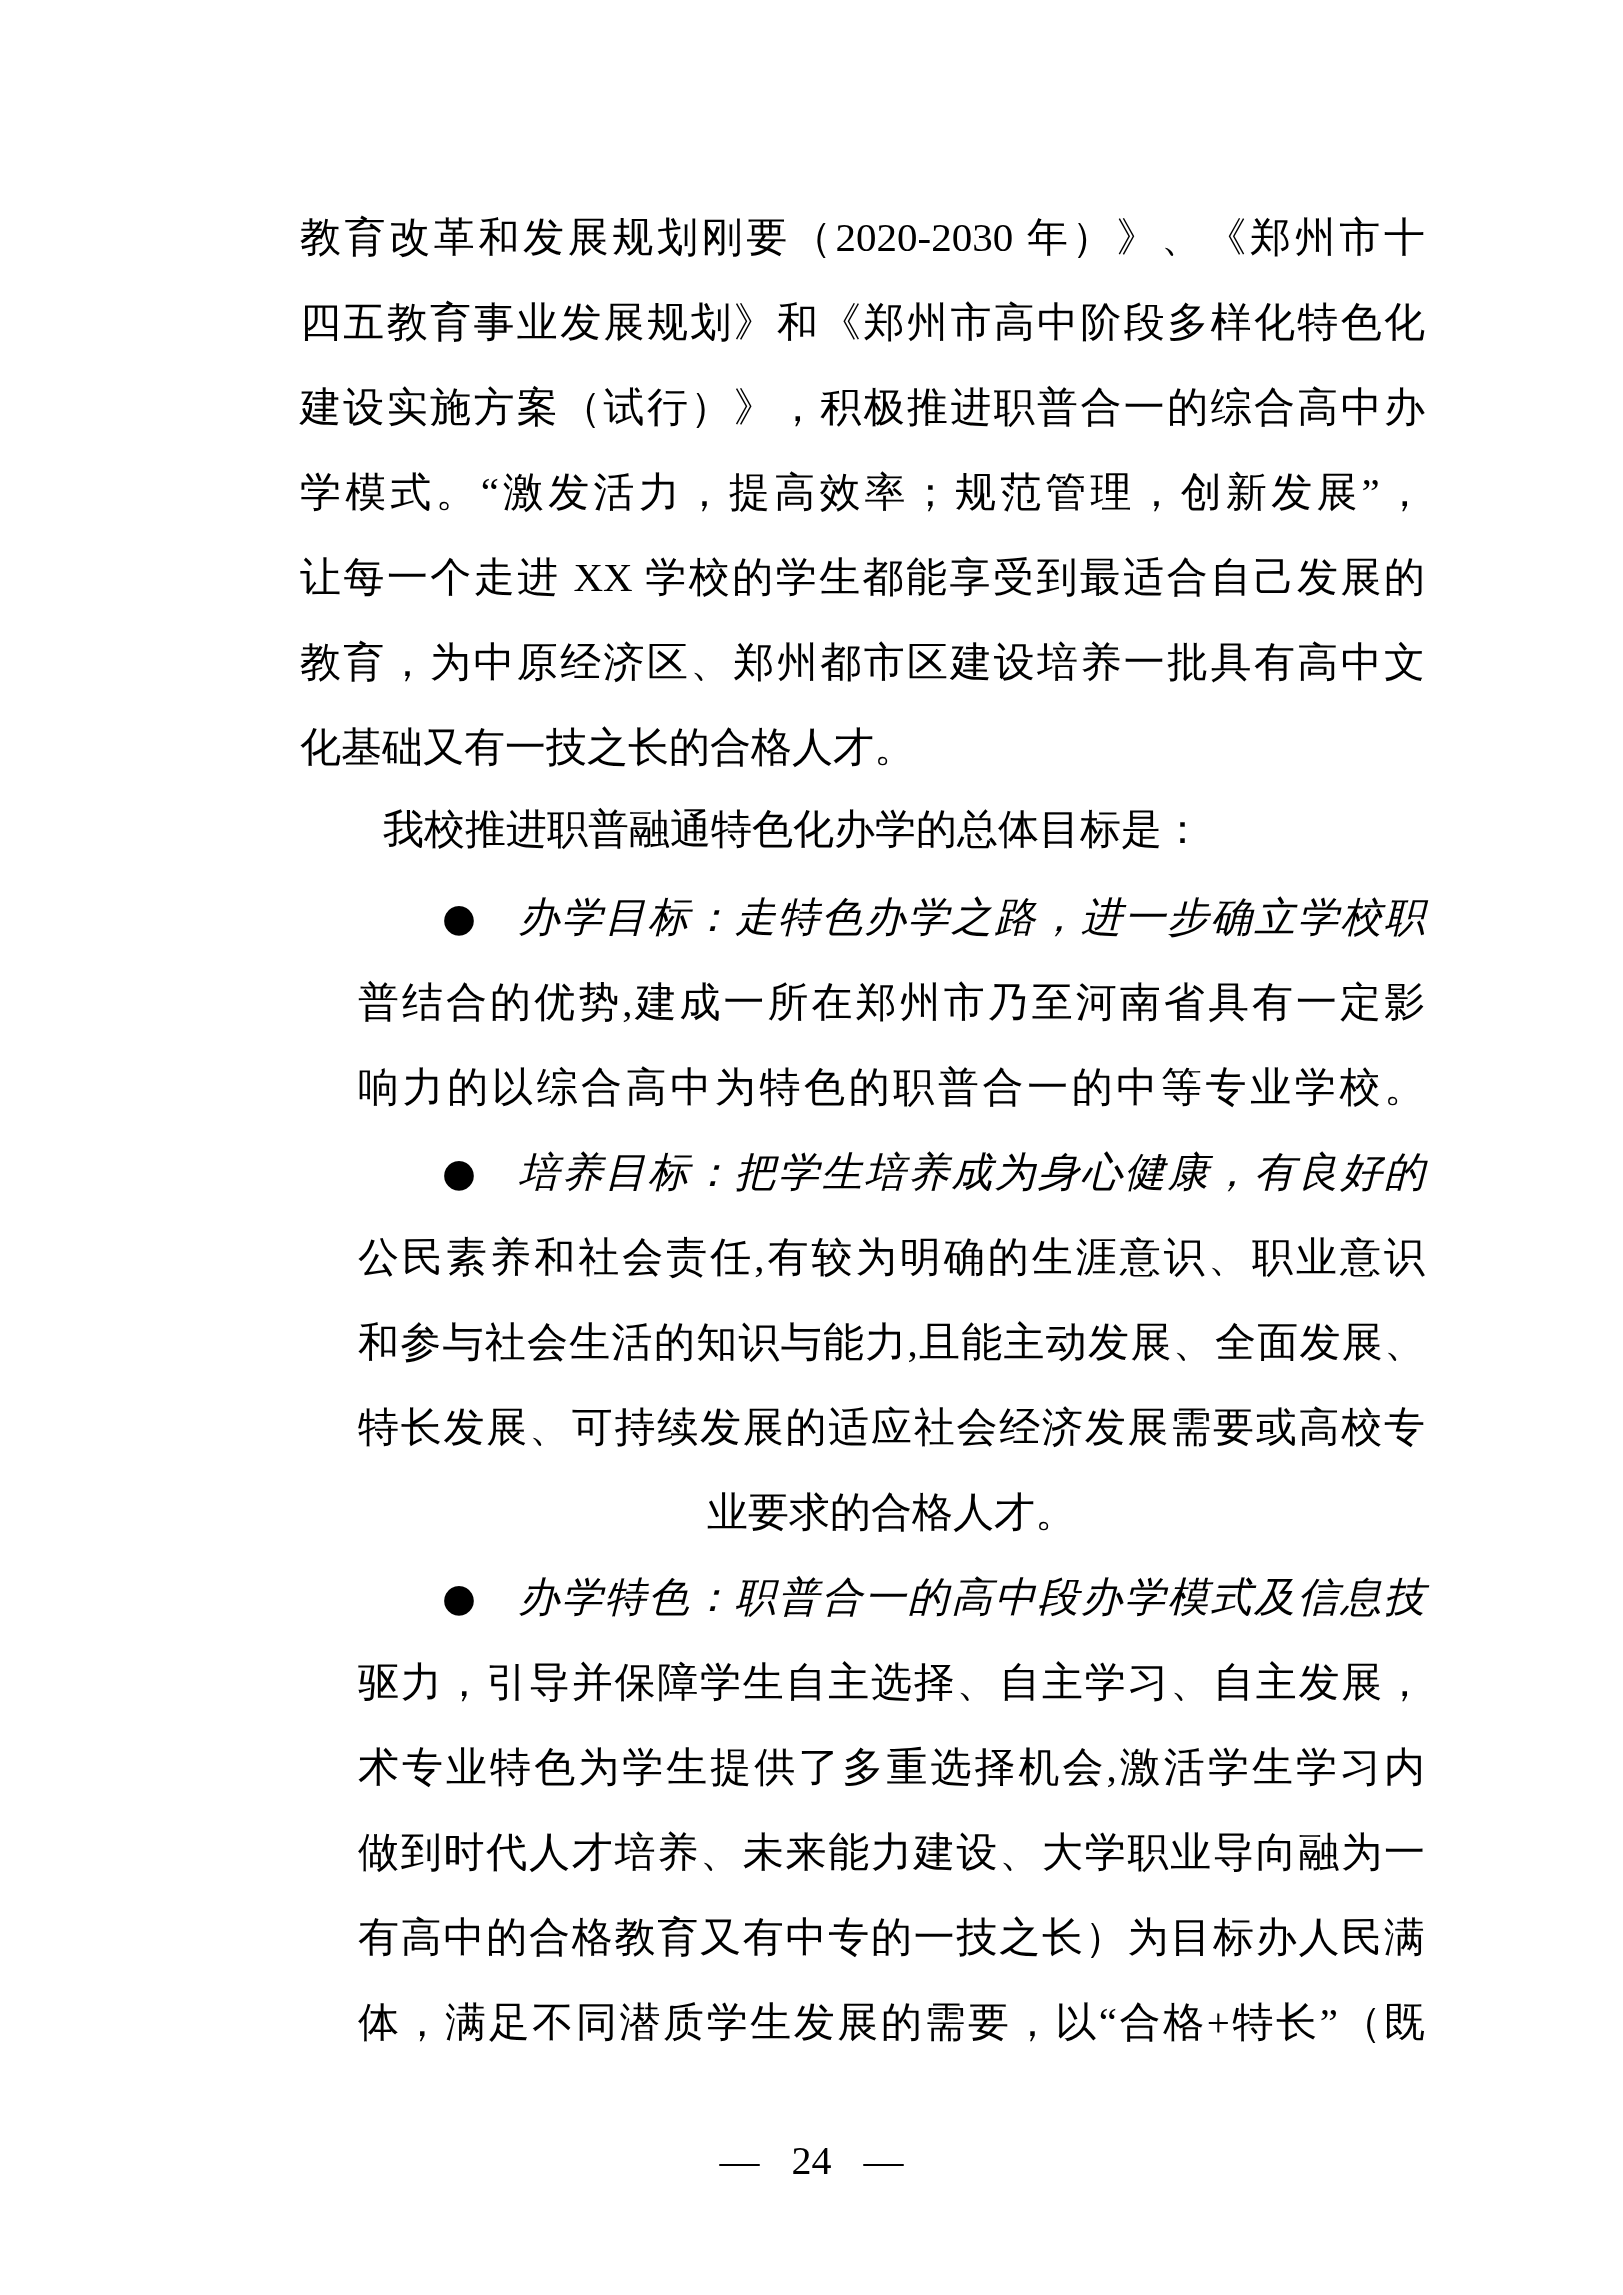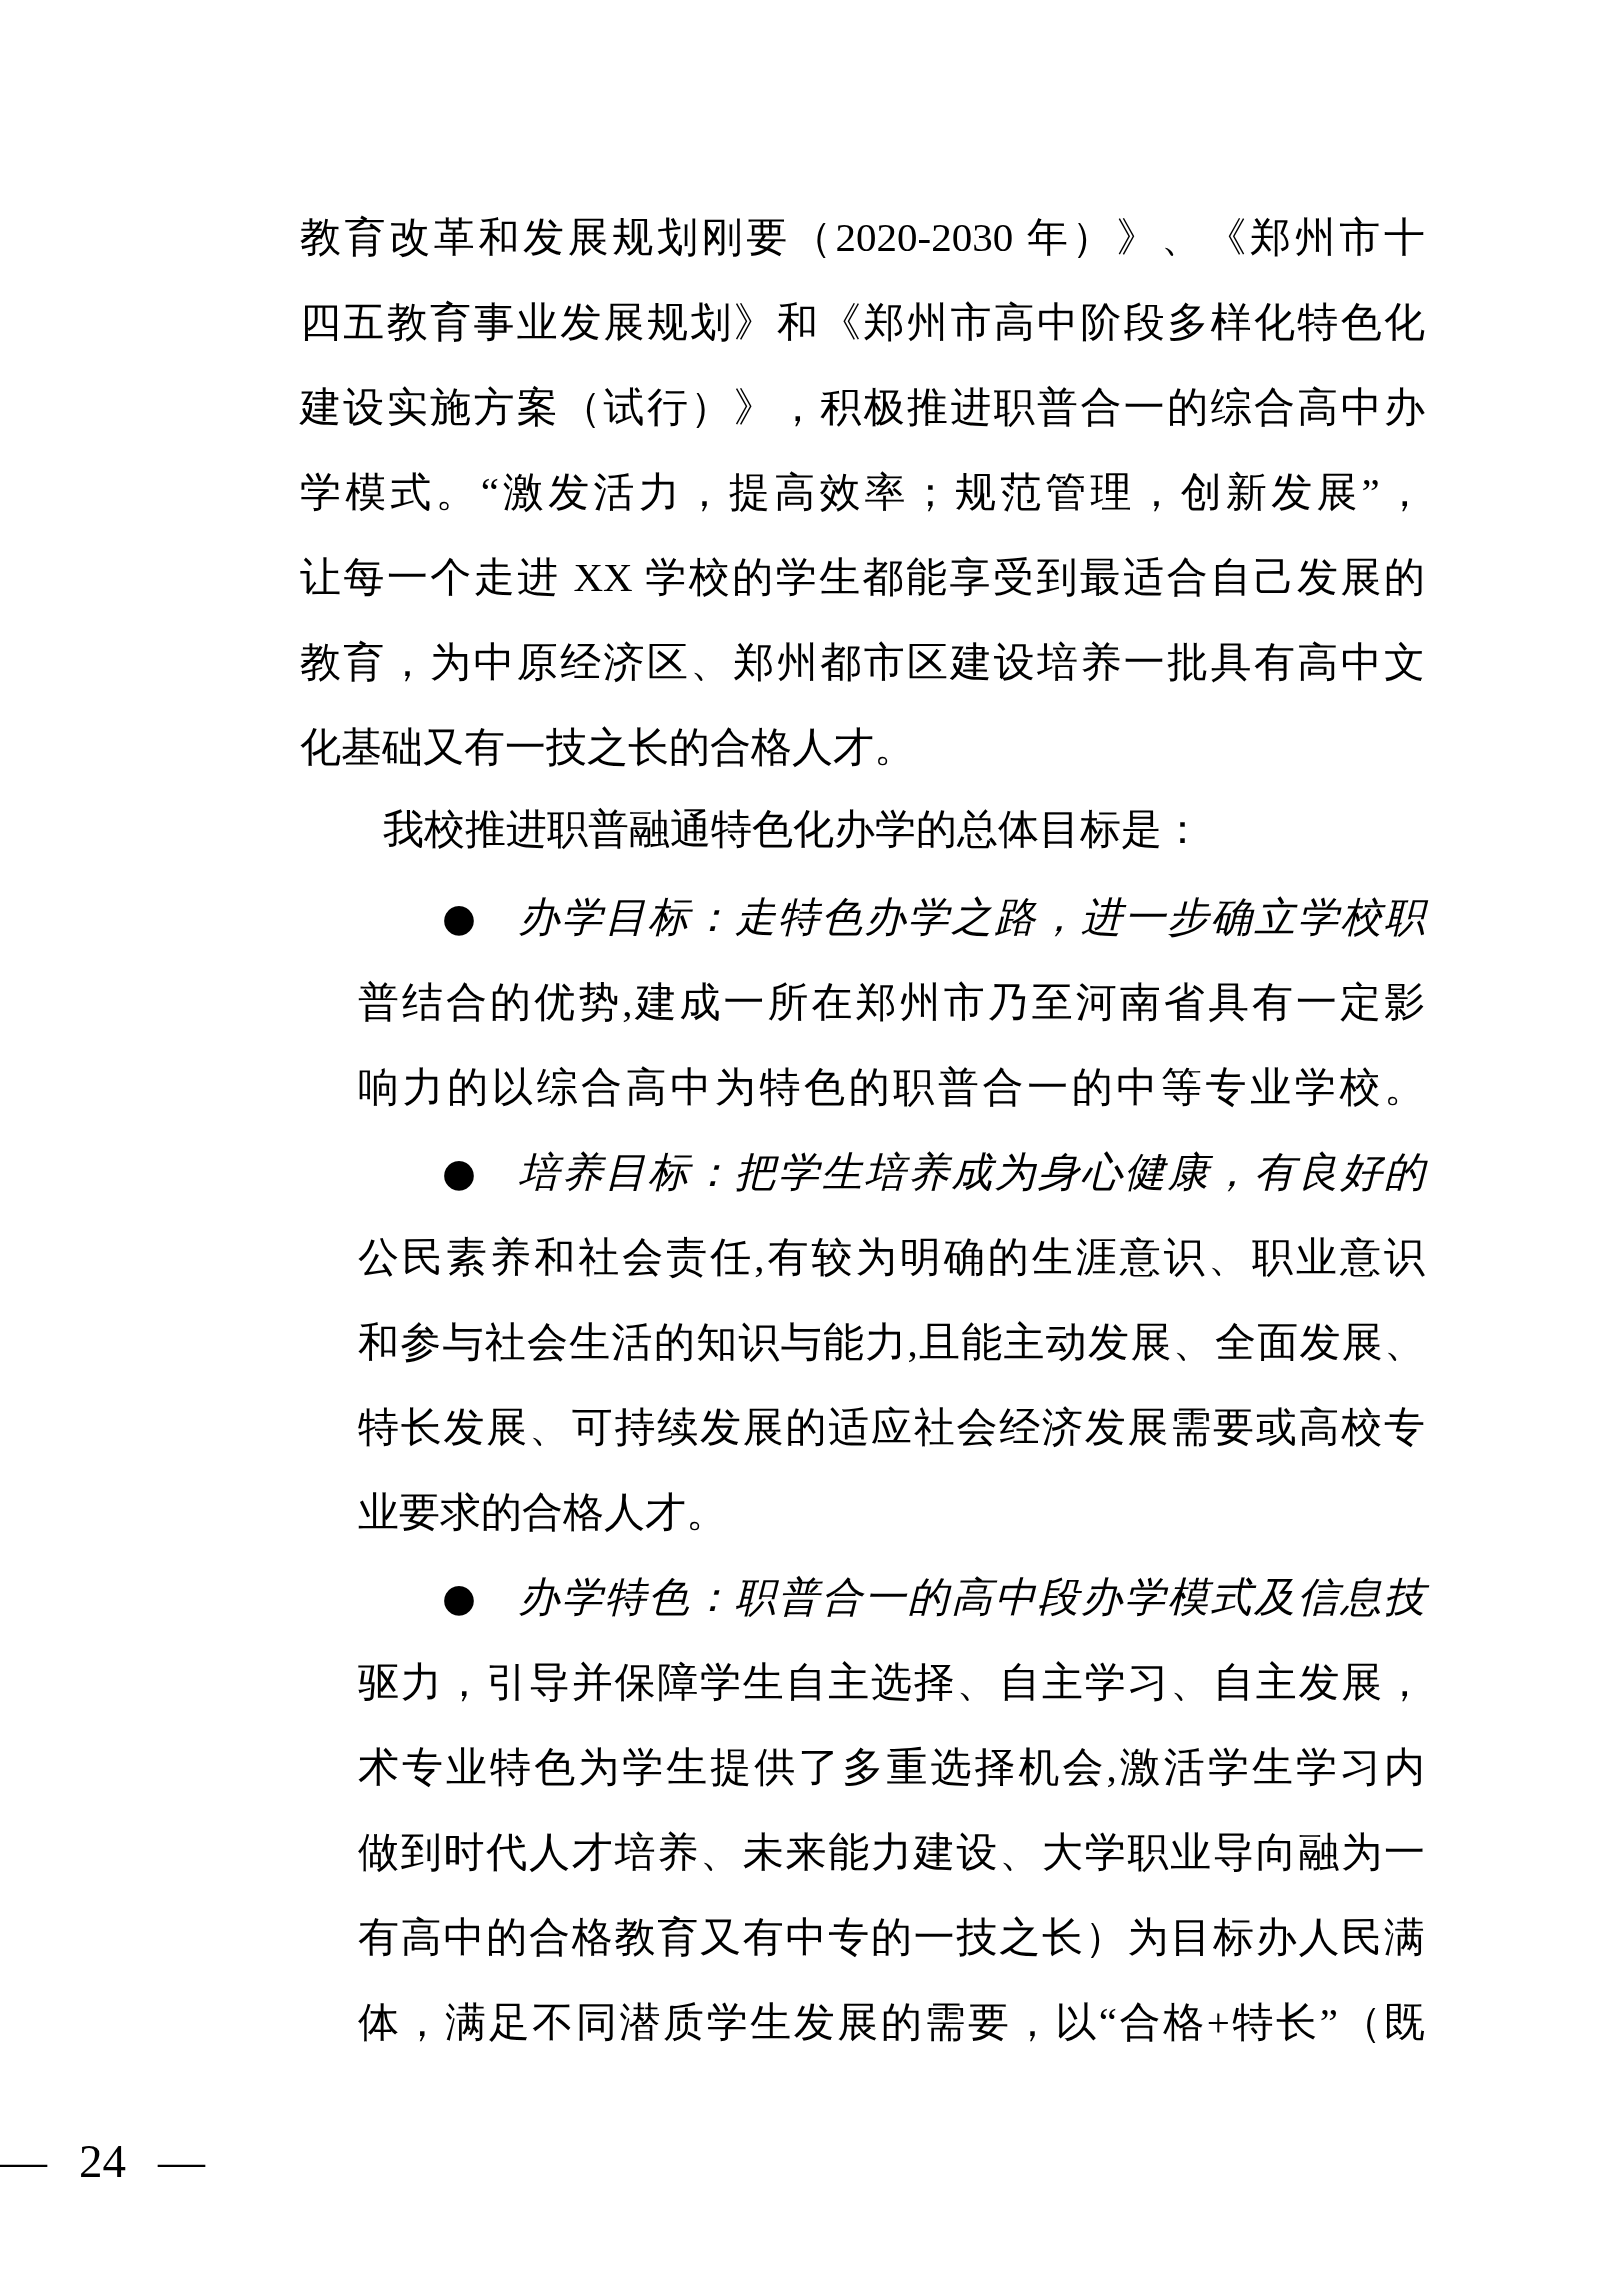--- a/index.html
+++ b/index.html
@@ -32,34 +32,35 @@
   
   .j {
     white-space: normal;
     text-align: justify;
     text-align-last: justify;
     -moz-text-align-last: justify;
   }
   
   .ind2 { text-indent: 83px; font-family: Liberation Mono, monospace; }
   
-  .h { padding-left: 58px; }
+  .h { padding-left: 58px; text-align: center; }
   
   .b { padding-left: 142px; font-style: italic; }
   .blt {
     font-family: "DejaVu Sans", sans-serif;
     font-size: 0.95em;
     margin-right: 40px;
   }
   .footer {
     position: absolute;
     left: 0;
     right: 0;
     top: 2133px;
-    font-size: 47px;
+    text-align: center;
+    font-size: 40px;
     line-height: 56px;
   }
   .footer .num { margin: 0 32px; }
 </style>
 </head>
 <body>
 
 <div class="page">
 
   <div class="doc-text">

